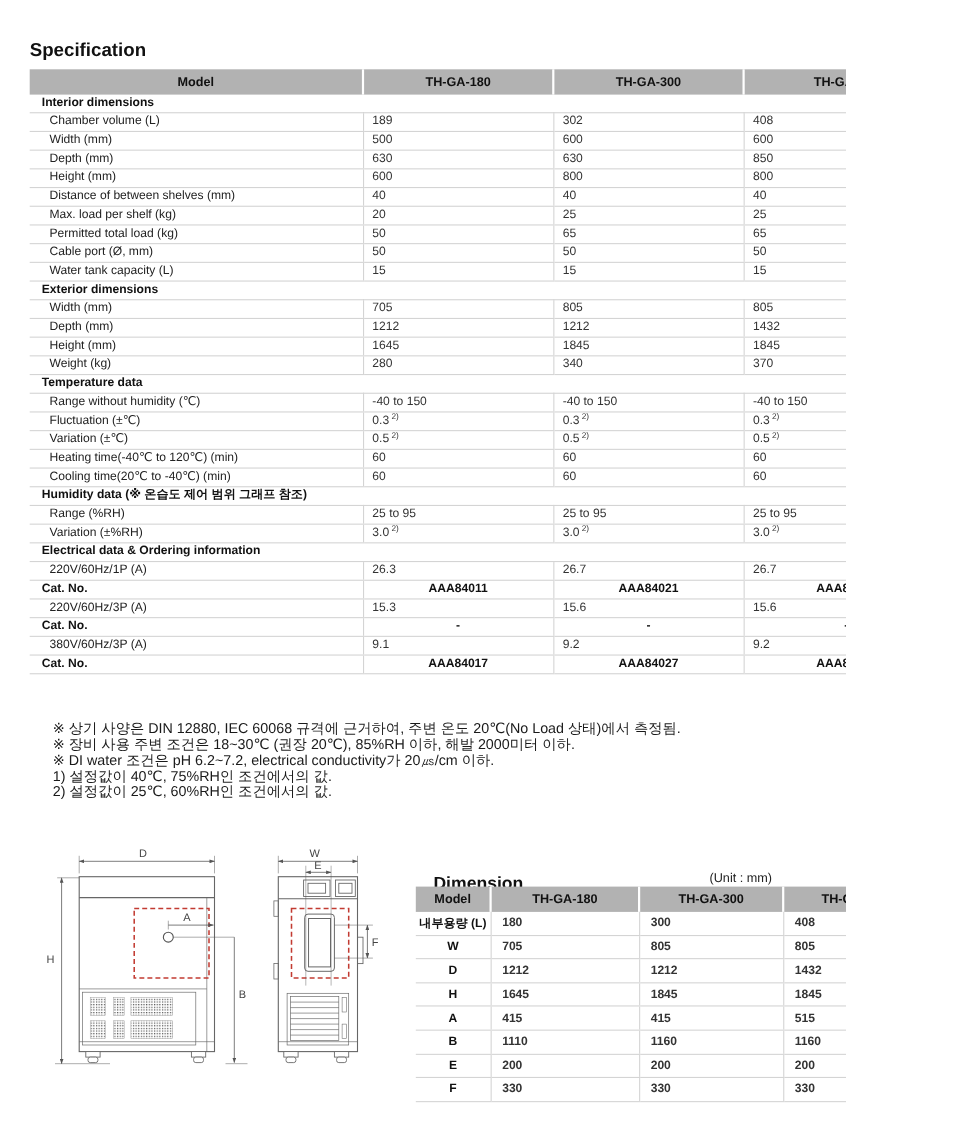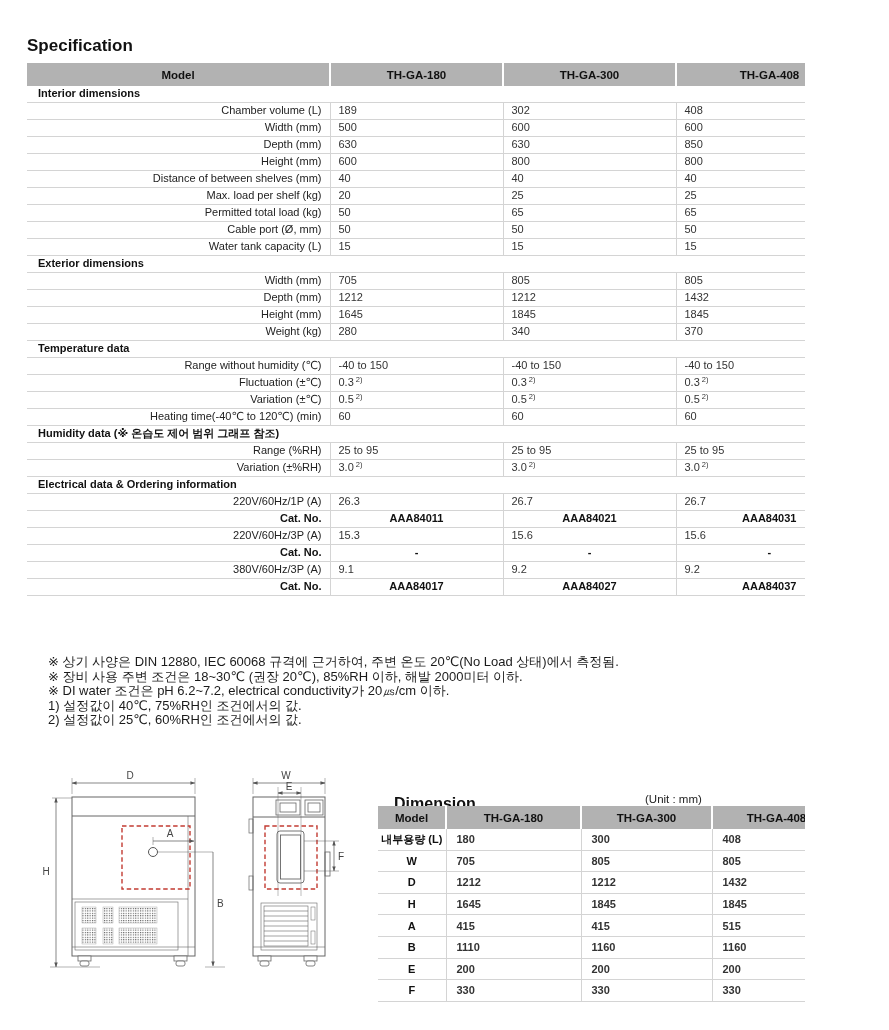--- a/index.html
+++ b/index.html
@@ -1,31 +1,31 @@
 <!DOCTYPE html>
 <html><head>
 <meta charset="utf-8">
 <style>
   html,body{margin:0;padding:0;background:#fff;}
   body{font-family:"Liberation Sans","DejaVu Sans",sans-serif;color:#1a1a1a;}
-  .page{position:relative;width:769px;height:1030px;background:#fff;overflow:hidden;padding-left:36px;}
+  .page{position:relative;width:769px;height:1030px;background:#fff;overflow:hidden;}
 
   
   .spec-title{position:absolute;left:27px;top:36px;margin:0;font-size:17px;font-weight:600;color:#111;letter-spacing:0;}
   .dim-title{position:absolute;left:378px;top:779px;margin:16px;font-size:16px;font-weight:600;color:#111;}
   .unit-label{position:absolute;left:645px;top:793px;width:200px;text-align:left;font-size:11.5px;color:#222;}
 
   
   table{border-collapse:collapse;table-layout:fixed;}
   .spec-table{position:absolute;left:27px;top:63px;width:835px;font-size:11px;border-bottom:1px solid #9a9a9a;}
   .spec-table th{background:#b2b2b2;height:23px;font-size:11.5px;font-weight:bold;color:#111;text-align:center;border-right:2px solid #fff;padding:0;}
   .spec-table th:last-child{border-right:none;}
   .spec-table td{height:16px;padding:0 8px;border-bottom:1px solid #d4d4d4;line-height:1.05;vertical-align:middle;color:#222;white-space:nowrap;overflow:hidden;}
   .spec-table .section-row td{font-weight:bold;color:#111;padding-left:11px;}
-  .spec-table .label-cell{padding-left:18px;color:#222;text-align:right;}
+  .spec-table .label-cell{padding-left:18px;color:#222;}
   .spec-table .value-cell{border-left:1px solid #d4d4d4;color:#333;}
   .spec-table .cat-row .label-cell{padding-left:11px;font-weight:bold;color:#111;}
   .spec-table .cat-row .value-cell{font-weight:bold;text-align:center;color:#111;}
   sup{font-size:7.5px;line-height:0;margin-left:2px;}
 
   
   .footnotes{position:absolute;left:48px;top:655px;font-size:13px;line-height:14.6px;color:#1a1a1a;}
 
   
   .dim-table{position:absolute;left:378px;top:806px;width:462px;font-size:11px;border-bottom:1px solid #9a9a9a;}
@@ -162,20 +162,26 @@
           <td class="value-cell">0.3<sup>2)</sup></td>
         </tr>
         <tr class="data-row">
           <td class="label-cell">Variation (±℃)</td>
           <td class="value-cell">0.5<sup>2)</sup></td>
           <td class="value-cell">0.5<sup>2)</sup></td>
           <td class="value-cell">0.5<sup>2)</sup></td>
         </tr>
         <tr class="data-row">
           <td class="label-cell">Heating time(-40℃ to 120℃) (min)</td>
+          <td class="value-cell">60</td>
+          <td class="value-cell">60</td>
+          <td class="value-cell">60</td>
+        </tr>
+        <tr class="data-row">
+          <td class="label-cell">Cooling time(20℃ to -40℃) (min)</td>
           <td class="value-cell">60</td>
           <td class="value-cell">60</td>
           <td class="value-cell">60</td>
         </tr>
         <tr class="section-row">
           <td colspan="4">Humidity data (※ 온습도 제어 범위 그래프 참조)</td>
         </tr>
         <tr class="data-row">
           <td class="label-cell">Range (%RH)</td>
           <td class="value-cell">25 to 95</td>

